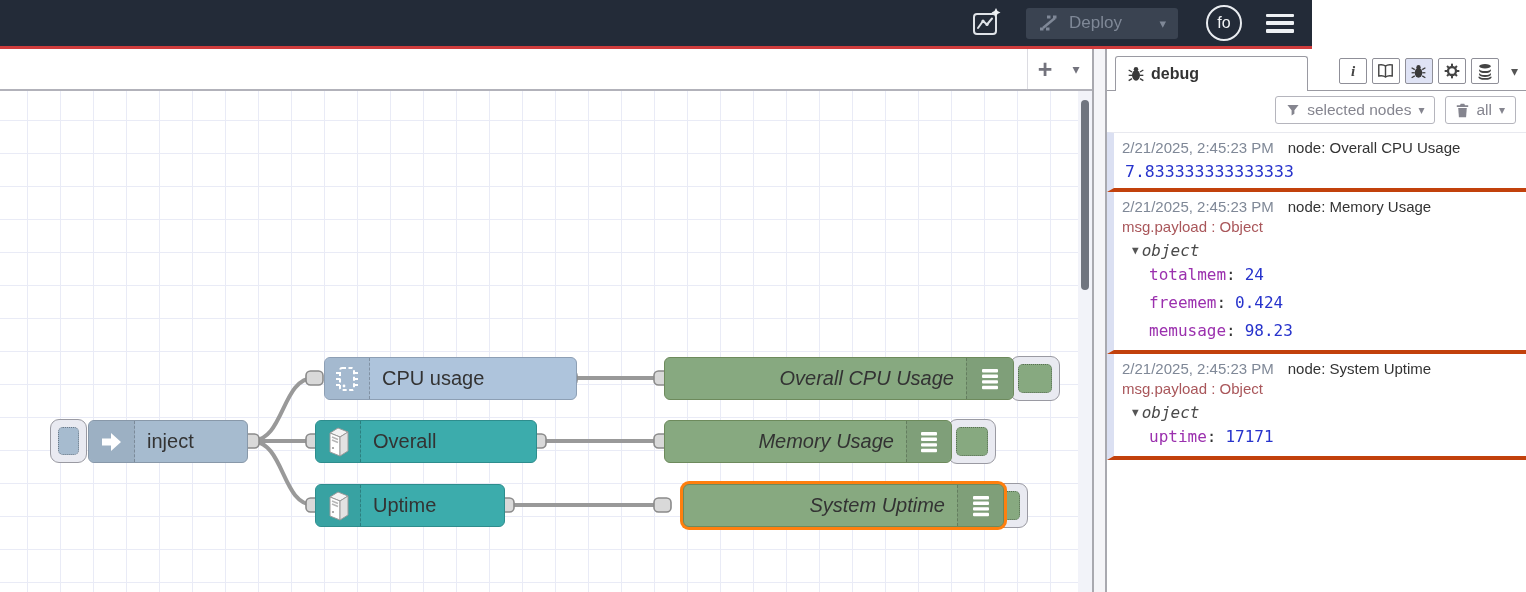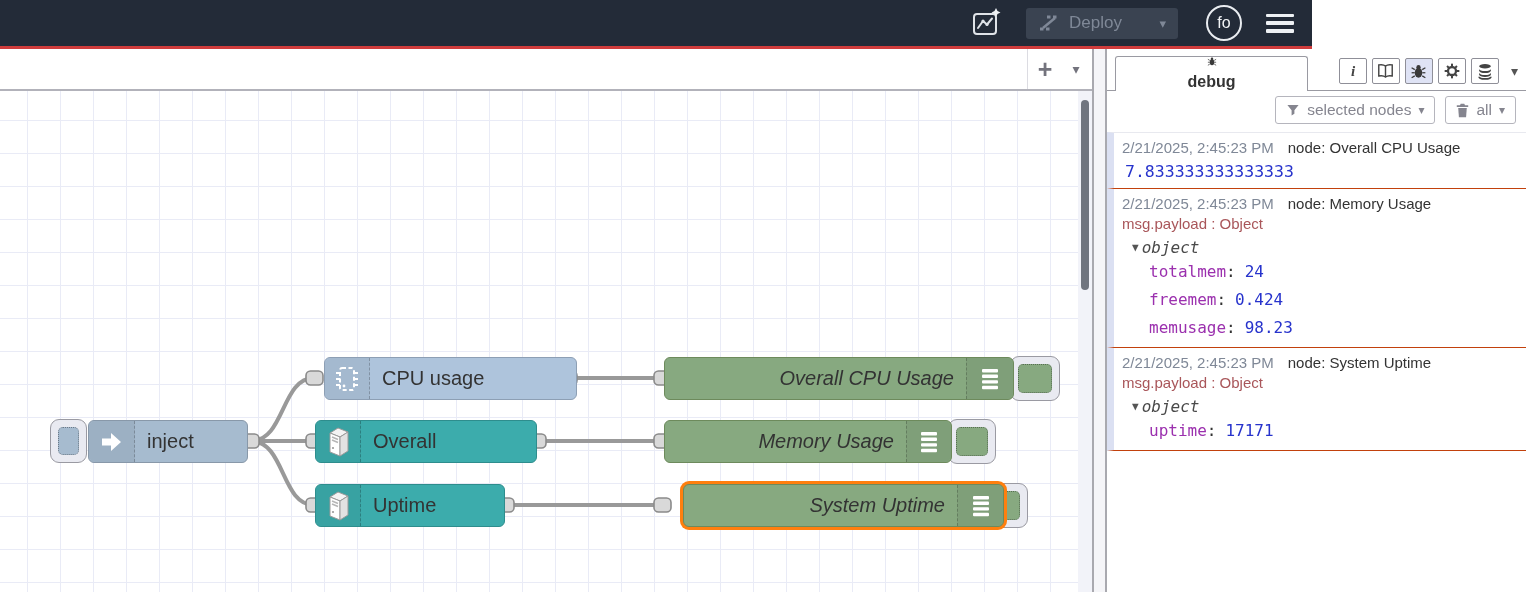--- a/index.html
+++ b/index.html
@@ -63,32 +63,32 @@
   .btn-inject .inner{background:var(--node-inject);}
   .btn-dcpu{left:1010px;top:356px;width:50px;height:45px;}
   .btn-dmem{left:948px;top:419px;width:48px;height:45px;}
   .btn-dupt{left:980px;top:483px;width:48px;height:45px;}
   .side-btn .inner.green{background:var(--node-debug);}
 
   
   .sidebar{position:absolute;left:1105px;top:49px;width:421px;height:543px;background:#fff;border-left:2px solid #a9a9af;}
   .sb-tabrow{display:flex;align-items:flex-end;height:42px;border-bottom:1px solid #9a9aa2;padding-left:8px;}
   .sb-tab{display:flex;align-items:center;gap:7px;width:193px;height:35px;background:#fff;border:1px solid #9a9aa2;
-    border-bottom:none;border-radius:3px 3px 0 0;margin-bottom:-1px;padding:0 12px;font-weight:bold;font-size:16px;color:#333;cursor:pointer;flex-direction:column;}
+    border-bottom:none;border-radius:3px 3px 0 0;margin-bottom:-1px;padding:0 12px;font-weight:bold;font-size:16px;color:#333;cursor:pointer;}
   .sb-icons{margin-left:auto;display:flex;align-items:center;gap:5px;padding:0 8px 6px 0;}
   .sb-iconbtn{width:28px;height:26px;border:1px solid #8f8f98;border-radius:2px;background:#fff;display:flex;
     align-items:center;justify-content:center;cursor:pointer;}
   .sb-iconbtn.active{background:#dfe3f5;}
   .sb-caret{color:#555;font-size:14px;margin-left:7px;cursor:pointer;}
   .sb-toolbar{display:flex;justify-content:flex-end;align-items:center;gap:10px;height:38px;padding:0 10px;}
   .sb-btn{display:flex;align-items:center;gap:7px;height:28px;padding:0 10px;border:1px solid #b5b5bd;border-radius:3px;
     background:#fff;color:#85858f;font-size:15.5px;cursor:pointer;text-align:right;}
   .sb-btn .caret{font-size:12px;color:#85858f;}
   .msgs{margin-top:3px;}
-  .dmsg{border-left:7px solid #dbe0f2;border-bottom:1px solid #c2410c;padding:4px 6px 5px 8px;font-size:15px;background:#fff;}
+  .dmsg{border-left:7px solid #dbe0f2;border-bottom:4px solid #c2410c;padding:4px 6px 5px 8px;font-size:15px;background:#fff;}
   .dmsg:first-child{border-top:1px solid #e8e9ef;}
   .dmsg-hdr{display:flex;gap:14px;line-height:21px;white-space:nowrap;}
   .dmsg-ts{color:var(--timestamp-gray);}
   .dmsg-node{color:#333;}
   .dmsg-meta{color:var(--debug-meta-red);line-height:20px;}
   .dmsg-value{font-family:"DejaVu Sans Mono",monospace;color:var(--debug-value-blue);font-size:16.5px;padding:4px 0 2px 3px;}
   .obj-row{font-family:"DejaVu Sans Mono",monospace;font-style:italic;color:#4a4a4a;font-size:16px;padding:4px 0 1px 10px;}
   .obj-row .tri{font-style:normal;font-size:11px;color:#555;margin-right:3px;vertical-align:2px;display:inline-block;}
   .kv-row{font-family:"DejaVu Sans Mono",monospace;font-size:16px;line-height:28px;padding-left:27px;white-space:nowrap;}
   .kv-row .k{color:var(--debug-key-purple);}

